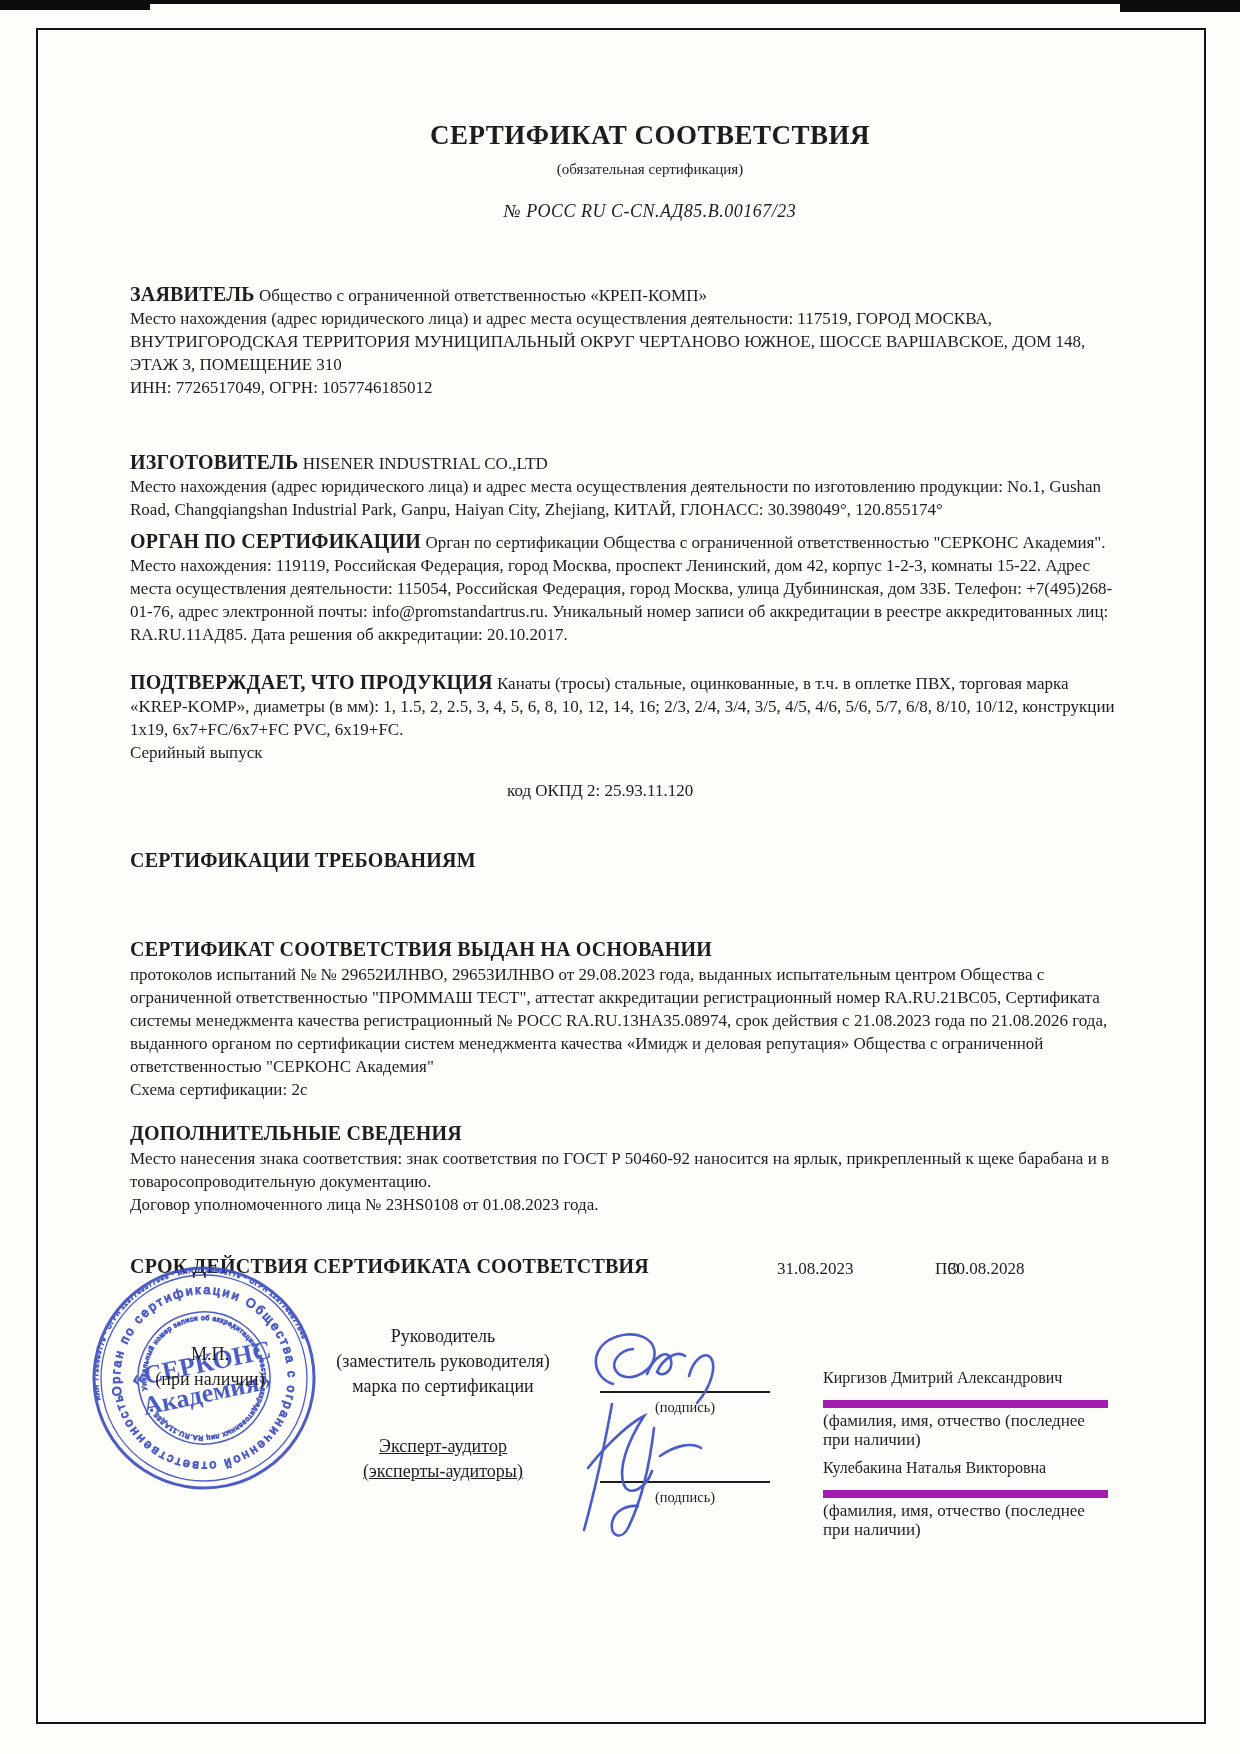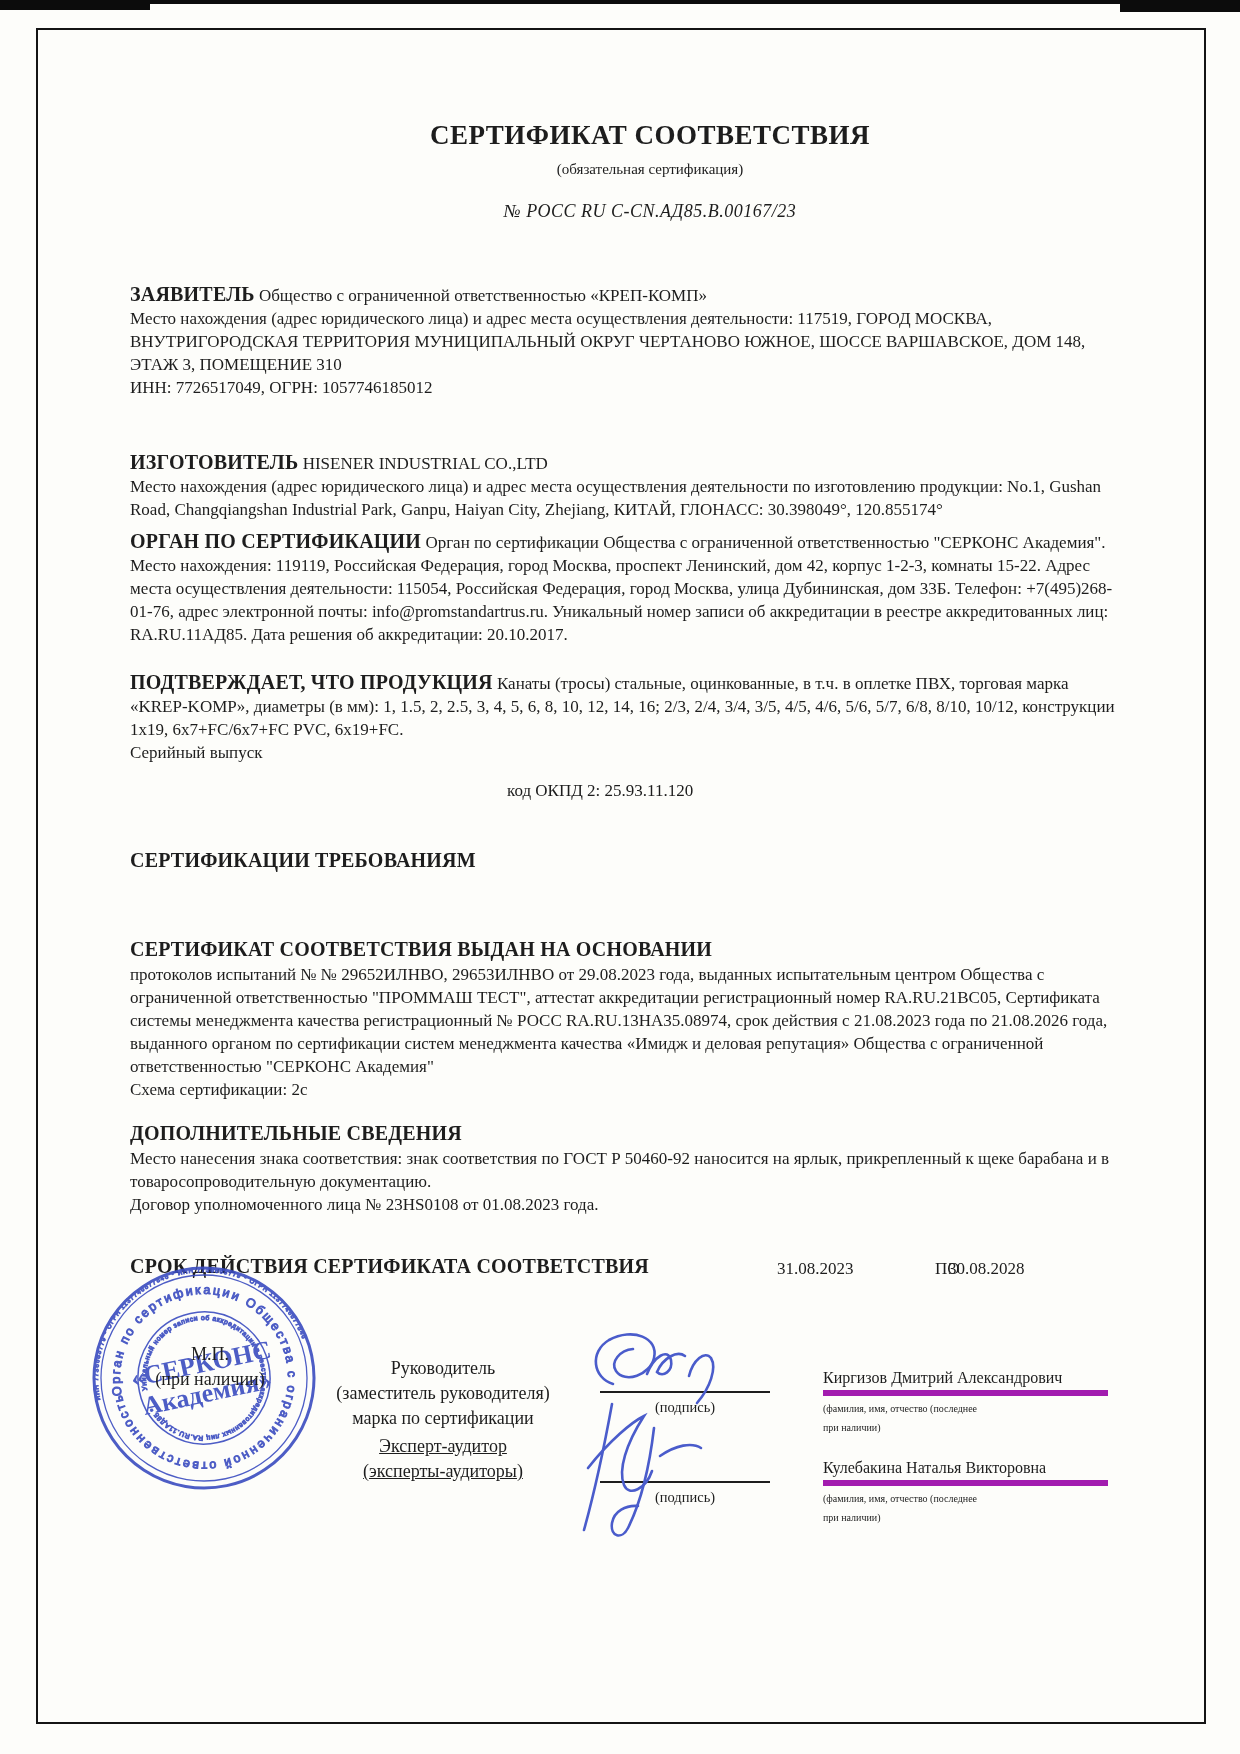--- a/index.html
+++ b/index.html
@@ -16,22 +16,22 @@
   .title{font-weight:bold;font-size:27px;letter-spacing:.5px;}
   .subtitle{font-size:15px;}
   .certno{font-size:18px;font-style:italic;letter-spacing:.5px;}
   .codes{position:absolute;left:507px;width:640px;font-size:17px;line-height:23px;}
   .datetxt{font-size:17px;}
   .role{position:absolute;left:303px;width:280px;text-align:center;font-size:18px;line-height:25px;}
   .mp{position:absolute;left:135px;width:150px;text-align:center;font-size:18px;line-height:25px;z-index:4;}
   .sigline{position:absolute;width:170px;border-bottom:2px solid #1d1d1d;height:0;}
   .sigcap{position:absolute;width:170px;text-align:center;font-size:14.5px;line-height:19px;}
   .namecol{position:absolute;left:823px;width:285px;font-size:16px;line-height:20px;}
-  .nameline{border-bottom:6px solid #a21caf;padding-bottom:2px;}
-  .namecap{font-size:10px;line-height:19px;margin-top:3px;}
+  .nameline{border-bottom:8px solid #a21caf;padding-bottom:12px;}
+  .namecap{font-size:17px;line-height:19px;margin-top:3px;}
   .stamp{position:absolute;left:88px;top:1262px;z-index:2;opacity:.9;}
   .sig-svg{position:absolute;z-index:3;}
 </style>
 </head>
 <body>
 
 <div class="page">
   <div class="scan-bar"></div>
   <div class="scan-blob-l"></div>
   <div class="scan-blob-r"></div>
@@ -108,21 +108,21 @@
       <text x="116" y="110" text-anchor="middle" fill="#3a4cc0" stroke="none" font-size="26" font-weight="bold">«СЕРКОНС</text>
       <text x="116" y="140" text-anchor="middle" fill="#3a4cc0" stroke="none" font-size="26" font-weight="bold">Академия»</text>
     </g>
   </svg>
 
   <div class="mp" style="top:1342px;">
     <div>М.П.</div>
     <div>(при наличии)</div>
   </div>
 
-  <div class="role" style="top:1324px;margin-top:32px;">
+  <div class="role" style="top:1324px;">
     <div>Руководитель</div>
     <div>(заместитель руководителя)</div>
     <div>марка по сертификации</div>
   </div>
 
   <div class="role" style="top:1434px;text-decoration:underline;">
     <div>Эксперт-аудитор</div>
     <div>(эксперты-аудиторы)</div>
   </div>
 

